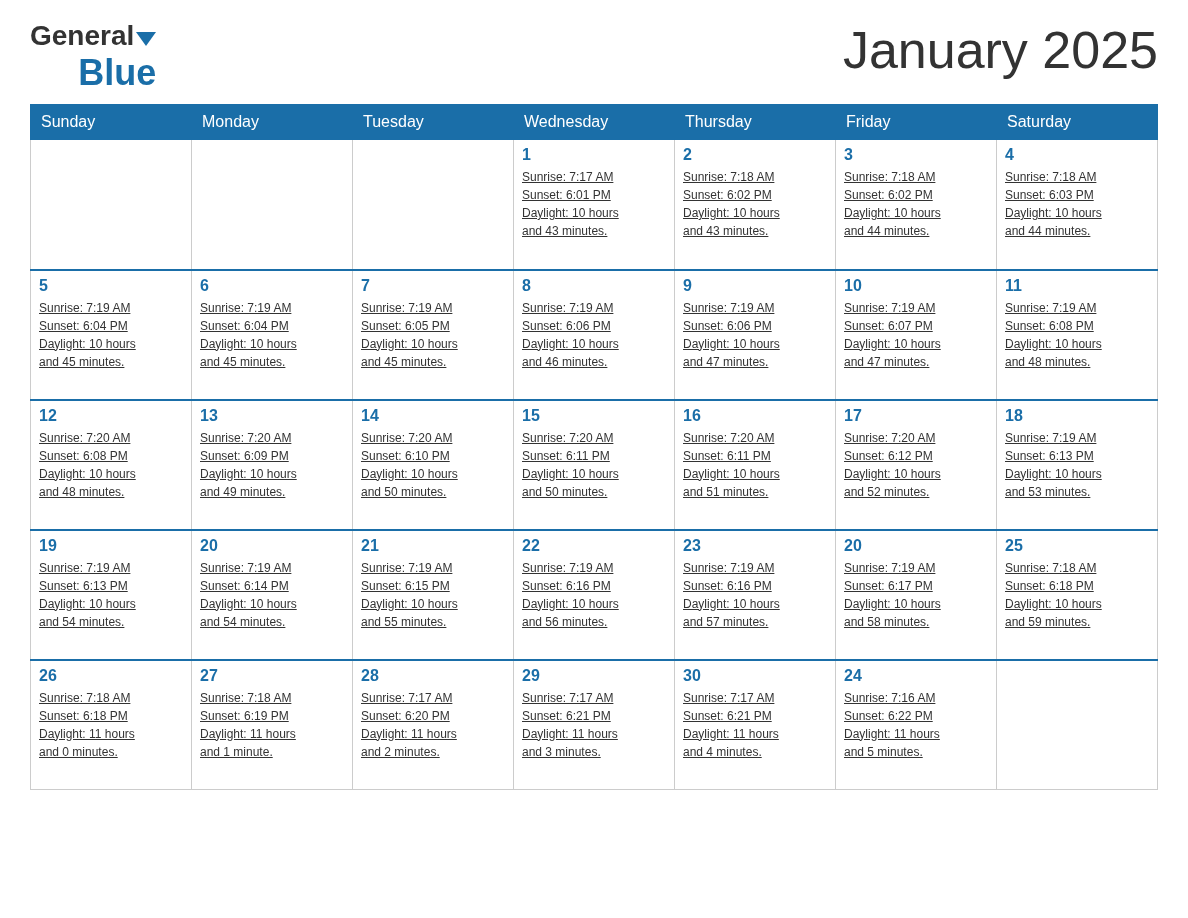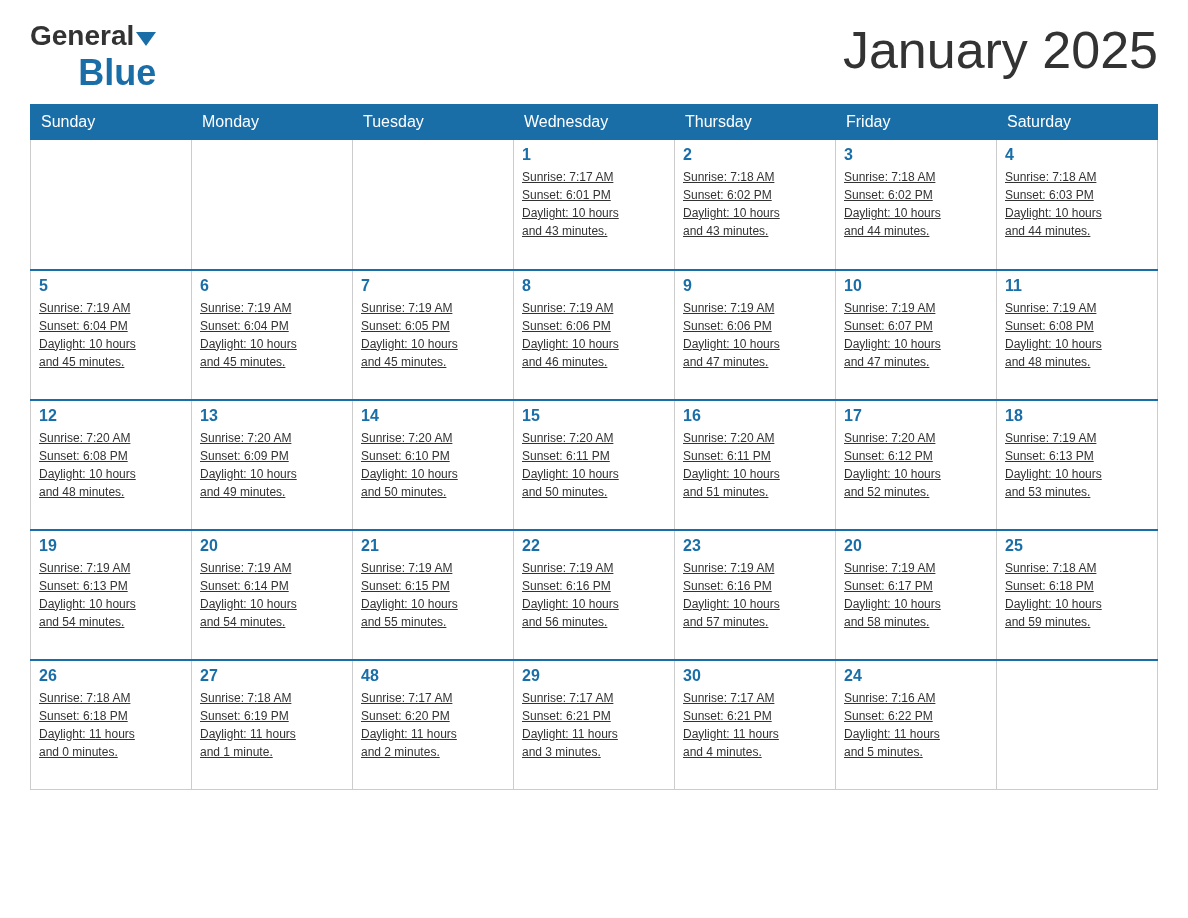--- a/index.html
+++ b/index.html
@@ -326,21 +326,21 @@
 and 0 minutes.</div>
         </td>
         <td>
           <span class="day-number">27</span>
           <div class="day-info" style="white-space: pre-line;">Sunrise: 7:18 AM
 Sunset: 6:19 PM
 Daylight: 11 hours
 and 1 minute.</div>
         </td>
         <td>
-          <span class="day-number">48</span>
+          <span class="day-number">28</span>
           <div class="day-info" style="white-space: pre-line;">Sunrise: 7:17 AM
 Sunset: 6:20 PM
 Daylight: 11 hours
 and 2 minutes.</div>
         </td>
         <td>
           <span class="day-number">29</span>
           <div class="day-info" style="white-space: pre-line;">Sunrise: 7:17 AM
 Sunset: 6:21 PM
 Daylight: 11 hours

